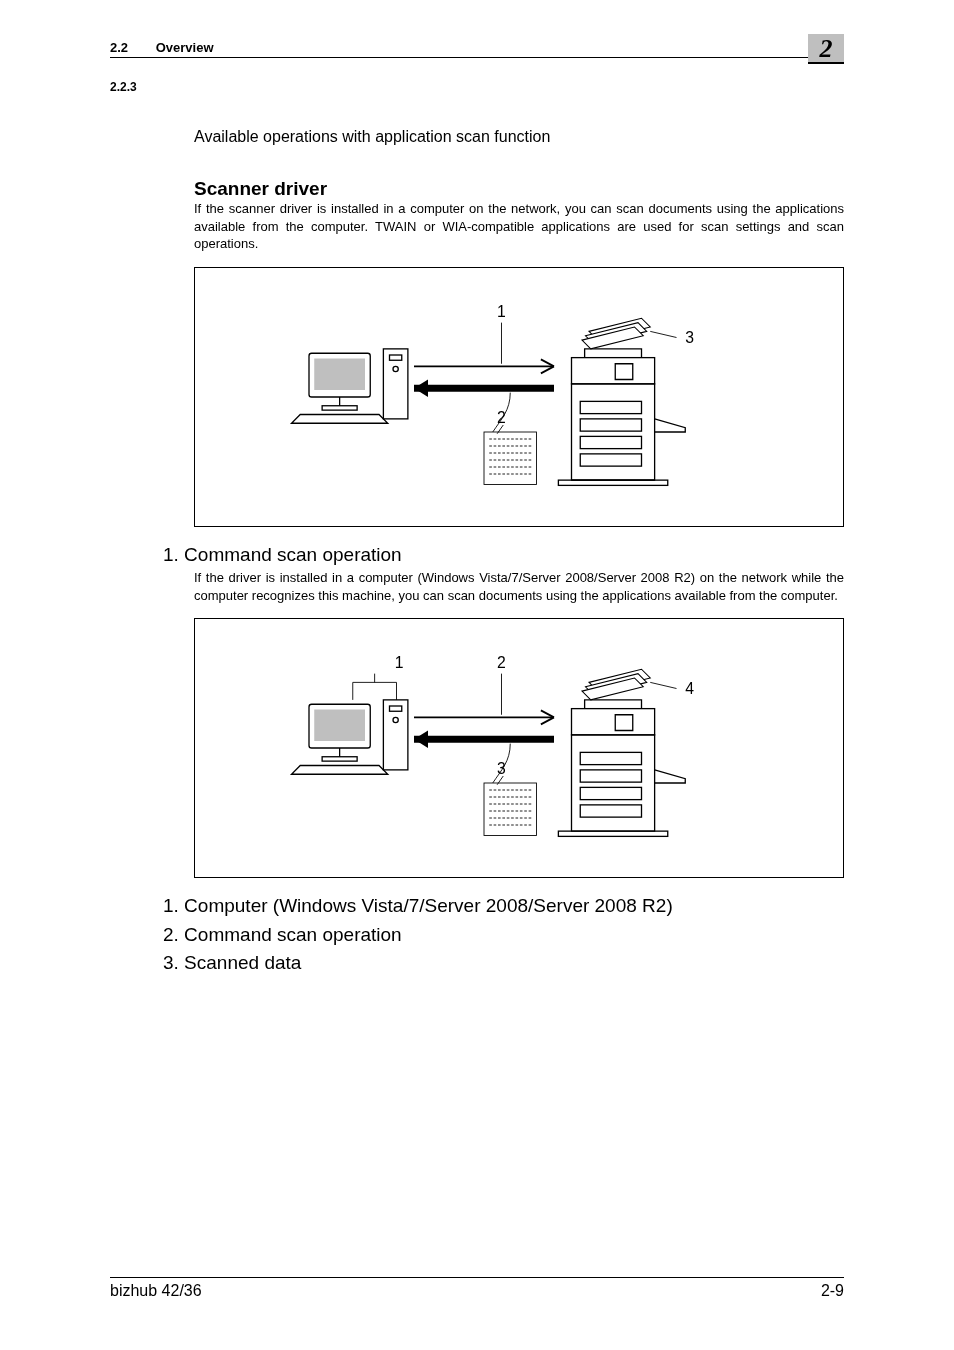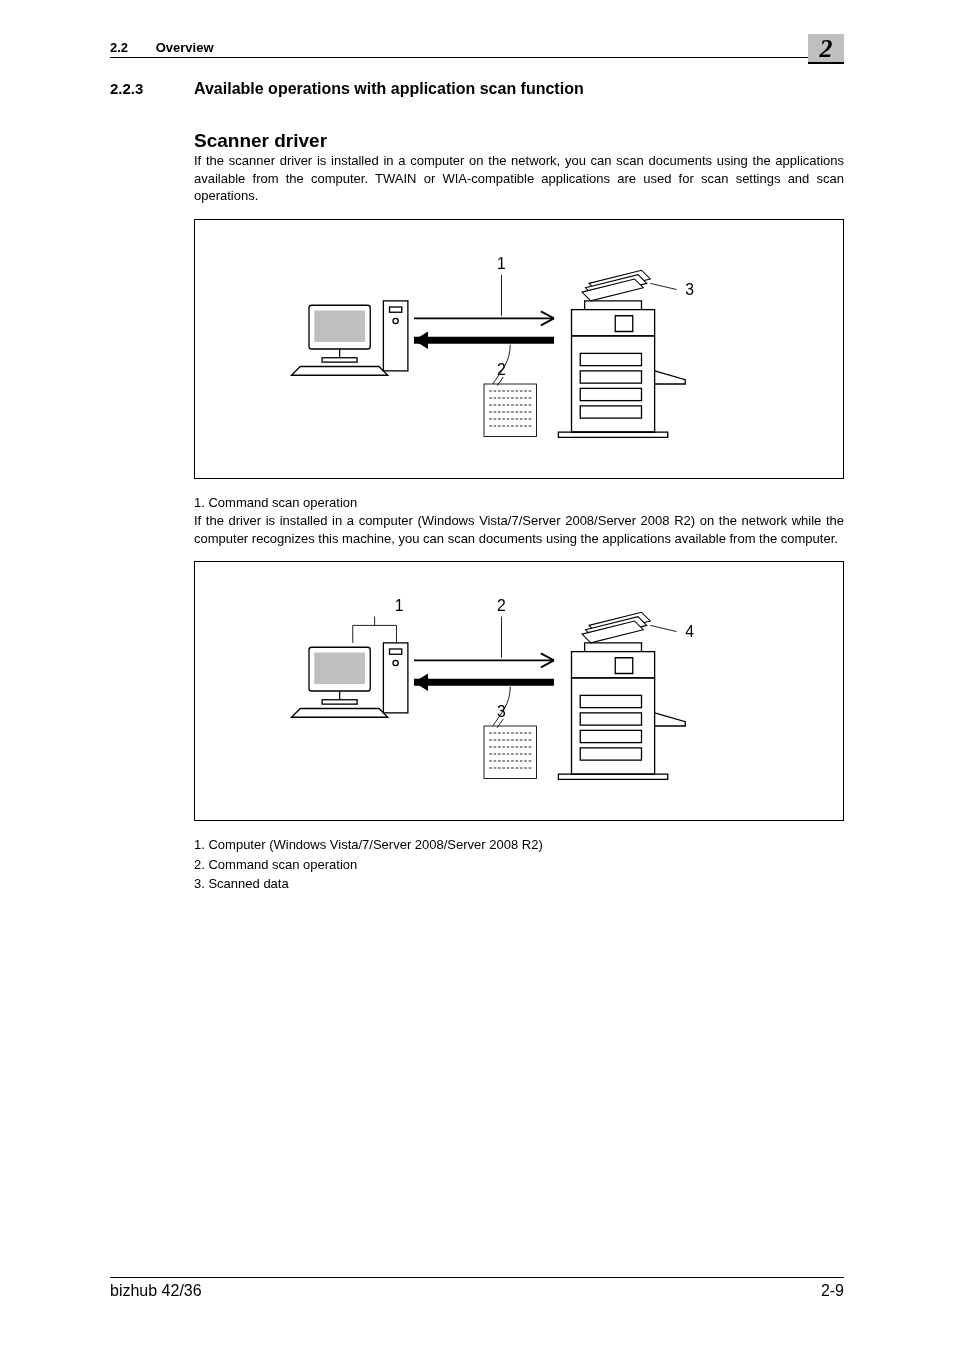--- a/index.html
+++ b/index.html
@@ -50,25 +50,26 @@
     line-height: 1;
   }
   .h-section {
     display: flex;
     margin-top: 22px;
     margin-bottom: 4px;
   }
   .h-section .num {
     width: 84px;
     font-weight: bold;
-    font-size: 15px;
+    font-size: 12px;
   }
   .h-section .title {
-    font-weight: bold;
+    font-weight: normal;
     font-size: 16px;
+    margin-top: 48px;
   }
   .h-sub {
     margin-top: 32px;
     margin-left: 84px;
     font-weight: bold;
     font-size: 19px;
   }
   .body-text {
     margin-left: 84px;
     font-size: 13px;
@@ -80,23 +81,23 @@
     margin-top: 14px;
     border: 1px solid #000;
     box-sizing: border-box;
     height: 260px;
     display: flex;
     align-items: center;
     justify-content: center;
   }
   .figure-box svg { display: block; }
   .legend {
-    margin-left: 84px;
+    margin-left: 53px;
     margin-top: 14px;
-    font-size: 13px;
+    font-size: 19px;
     line-height: 1.5;
   }
   .footer {
     position: absolute;
     left: 110px;
     right: 110px;
     bottom: 50px;
     border-top: 1px solid #000;
     display: flex;
     justify-content: space-between;

